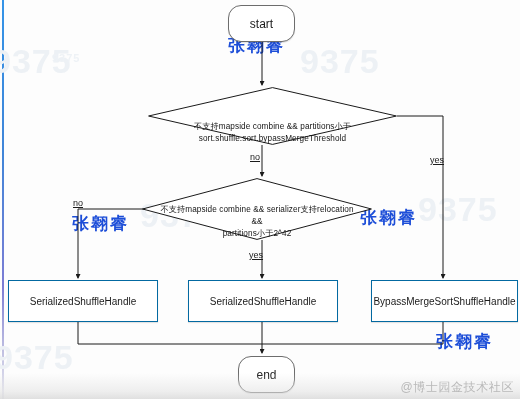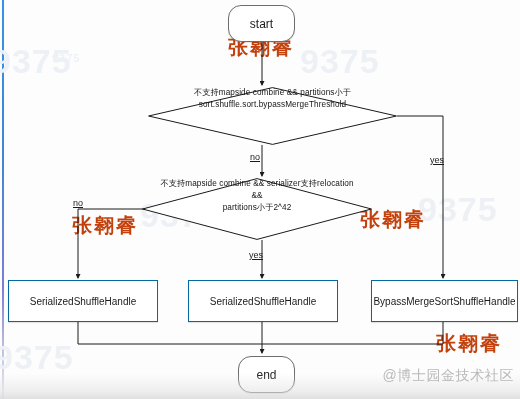--- a/index.html
+++ b/index.html
@@ -42,21 +42,21 @@
     border:1px solid #0369a1;
     background:#ffffff;
     font-size:10px;
     color:#1b1b1b;
     box-shadow:0 1px 1px rgba(0,0,0,.10);
   }
   .diamond-wrap{position:absolute;}
   .diamond-wrap svg{position:absolute;left:0;top:0;}
   .diamond-text{
     position:absolute;left:0;top:0;width:100%;height:100%;
-    display:flex;align-items:flex-start;justify-content:center;
+    display:flex;align-items:flex-end;justify-content:center;
     text-align:center;
     font-size:8.2px;line-height:12px;color:#141414;
     letter-spacing:.1px;
   }
   .diamond-text span{display:block;padding:0 8px;}
 
   .edge-label{
     position:absolute;font-size:9px;color:#1b1b1b;
     background:transparent;
     line-height:10px;
@@ -66,25 +66,25 @@
   
   .wm{
     position:absolute;
     color:#e9eef3;
     font-weight:bold;
     pointer-events:none;
     user-select:none;
     white-space:nowrap;
   }
   .wm-num{font-size:34px;letter-spacing:1px;color:#edf1f5;}
-  .wm-cn{font-size:20px;color:#c2410c;letter-spacing:2px;text-align:center;}
+  .wm-cn{font-size:17px;color:#1d4ed8;letter-spacing:2px;text-align:center;}
   .wm-sm{font-size:11px;color:#eef2f6;letter-spacing:1px;}
   .wm-credit{
-    position:absolute;right:6px;bottom:14px;
-    font-size:14px;color:#b9b9b9;letter-spacing:.6px;
+    position:absolute;right:6px;bottom:3px;
+    font-size:12px;color:#b9b9b9;letter-spacing:.6px;
     pointer-events:none;user-select:none;
   }
 </style>
 </head>
 <body>
 
 <div id="canvas">
 
   <div class="left-rail"></div>
 

